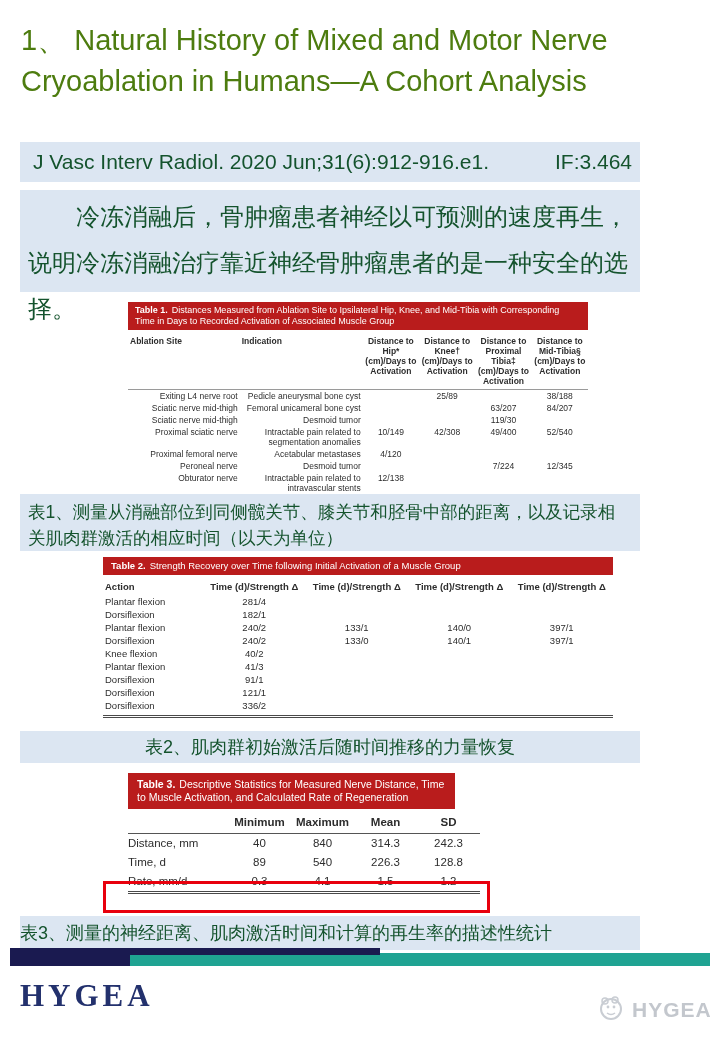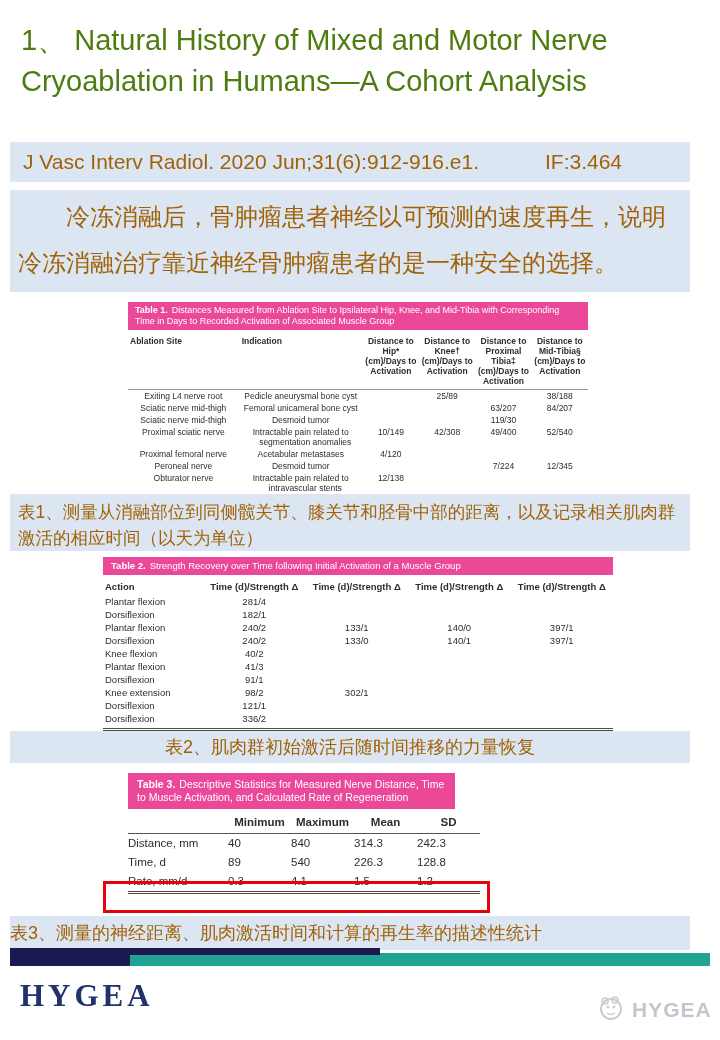--- a/index.html
+++ b/index.html
@@ -8,68 +8,68 @@
     font-family:"Liberation Sans", sans-serif; overflow:hidden;
   }
 
   
   .title {
     position:absolute; left:21px; top:20px; width:678px;
     font-size:29px; line-height:41px; color:#4d7c0f; font-weight:400;
   }
 
   
-  .bluebar { position:absolute; left:10px; width:680px; background:#dce6f2; box-sizing:border-box; color:#a16207; }
+  .bluebar { position:absolute; left:20px; width:620px; background:#dce6f2; box-sizing:border-box; color:#14532d; }
   .cite-bar { top:142px; height:40px; }
   .cite-text { position:absolute; left:13px; top:8px; font-size:21px; }
   .cite-if   { position:absolute; left:535px; top:8px; font-size:21px; }
 
   .summary-bar { top:190px; height:102px; }
   .summary-text { margin:4px 8px 0 8px; font-size:24px; line-height:46px; text-indent:2em; }
 
   .caption1 { top:494px; height:57px; padding:5px 8px 0 8px; font-size:17.5px; line-height:26px; }
   .caption2 { top:731px; height:32px; font-size:18px; line-height:32px; text-align:center; }
   .caption3 { top:916px; height:34px; font-size:18px; line-height:34px; text-align:left; }
 
   
   .tbl { position:absolute; color:#2d2d2d; }
-  .tbl-hdrbar { background:#ec4899; color:#ffffff; }
+  .tbl-hdrbar { background:#b91c1c; color:#ffffff; }
   .tbl-lbl { font-weight:bold; margin-right:4px; }
   .tbl table { border-collapse:collapse; }
   .tbl th { font-weight:bold; }
 
   #table1 { left:128px; top:302px; width:460px; }
   #table1 .tbl-hdrbar { font-size:9px; line-height:11px; padding:3px 7px; }
   #table1 table { width:100%; margin-top:5px; font-size:8.5px; line-height:10px; }
   #table1 th { vertical-align:top; text-align:center; padding:1px 2px 3px 2px; }
   #table1 th:nth-child(1) { text-align:left; width:116px; }
   #table1 th:nth-child(2) { text-align:left; width:128px; }
   #table1 th:nth-child(n+3) { width:54px; }
   #table1 thead tr { border-bottom:1px solid #9a9a9a; }
   #table1 td { vertical-align:top; text-align:center; padding:1px 2px; }
-  #table1 td:nth-child(1), #table1 td:nth-child(2) { text-align:center; padding-left:10px; text-indent:-9px; }
+  #table1 td:nth-child(1), #table1 td:nth-child(2) { text-align:right; padding-left:10px; text-indent:-9px; }
   #table1 tr:last-child td { padding-bottom:3px; border-bottom:3px double #4a4a4a; }
 
   #table2 { left:103px; top:557px; width:510px; }
   #table2 .tbl-hdrbar { font-size:9.5px; line-height:12px; padding:3px 8px; }
   #table2 table { width:100%; margin-top:5px; font-size:9.5px; line-height:12px; }
   #table2 th { text-align:center; padding:1px 2px 3px 2px; }
   #table2 th:nth-child(1) { text-align:left; width:96px; }
   #table2 td { text-align:center; padding:0 2px 1px 2px; }
   #table2 td:nth-child(1) { text-align:left; }
   #table2 tr:last-child td { padding-bottom:3px; border-bottom:3px double #4a4a4a; }
 
   #table3 { left:128px; top:773px; width:352px; }
   #table3 .tbl-hdrbar { width:327px; box-sizing:border-box; font-size:10.5px; line-height:13px; padding:5px 9px; }
   #table3 table { width:352px; margin-top:5px; font-size:11.5px; line-height:13px; }
   #table3 th { text-align:center; padding:2px 0 4px 0; }
   #table3 th:nth-child(1) { text-align:left; width:100px; }
   #table3 th:nth-child(n+2) { width:63px; }
   #table3 thead tr { border-bottom:1px solid #555; }
-  #table3 td { padding:3px 0; }
+  #table3 td { text-align:center; padding:3px 0; }
   #table3 td:nth-child(1) { text-align:left; }
   #table3 tr:last-child td { border-bottom:3px double #4a4a4a; }
 
   .red-box {
     position:absolute; left:103px; top:881px; width:387px; height:32px;
     box-sizing:border-box; border:3px solid #e8000d;
   }
 
   .note3 { position:absolute; left:500px; top:812px; width:205px; font-size:19.5px; line-height:29px; color:#161616; }
 
@@ -243,27 +243,20 @@
             <td>Plantar flexion</td>
             <td>41/3</td>
             <td></td>
             <td></td>
             <td></td>
           </tr>
           <tr>
             <td>Dorsiflexion</td>
             <td>91/1</td>
             <td></td>
-            <td></td>
-            <td></td>
-          </tr>
-          <tr>
-            <td>Knee extension</td>
-            <td>98/2</td>
-            <td>302/1</td>
             <td></td>
             <td></td>
           </tr>
           <tr>
             <td>Dorsiflexion</td>
             <td>121/1</td>
             <td></td>
             <td></td>
             <td></td>
           </tr>

